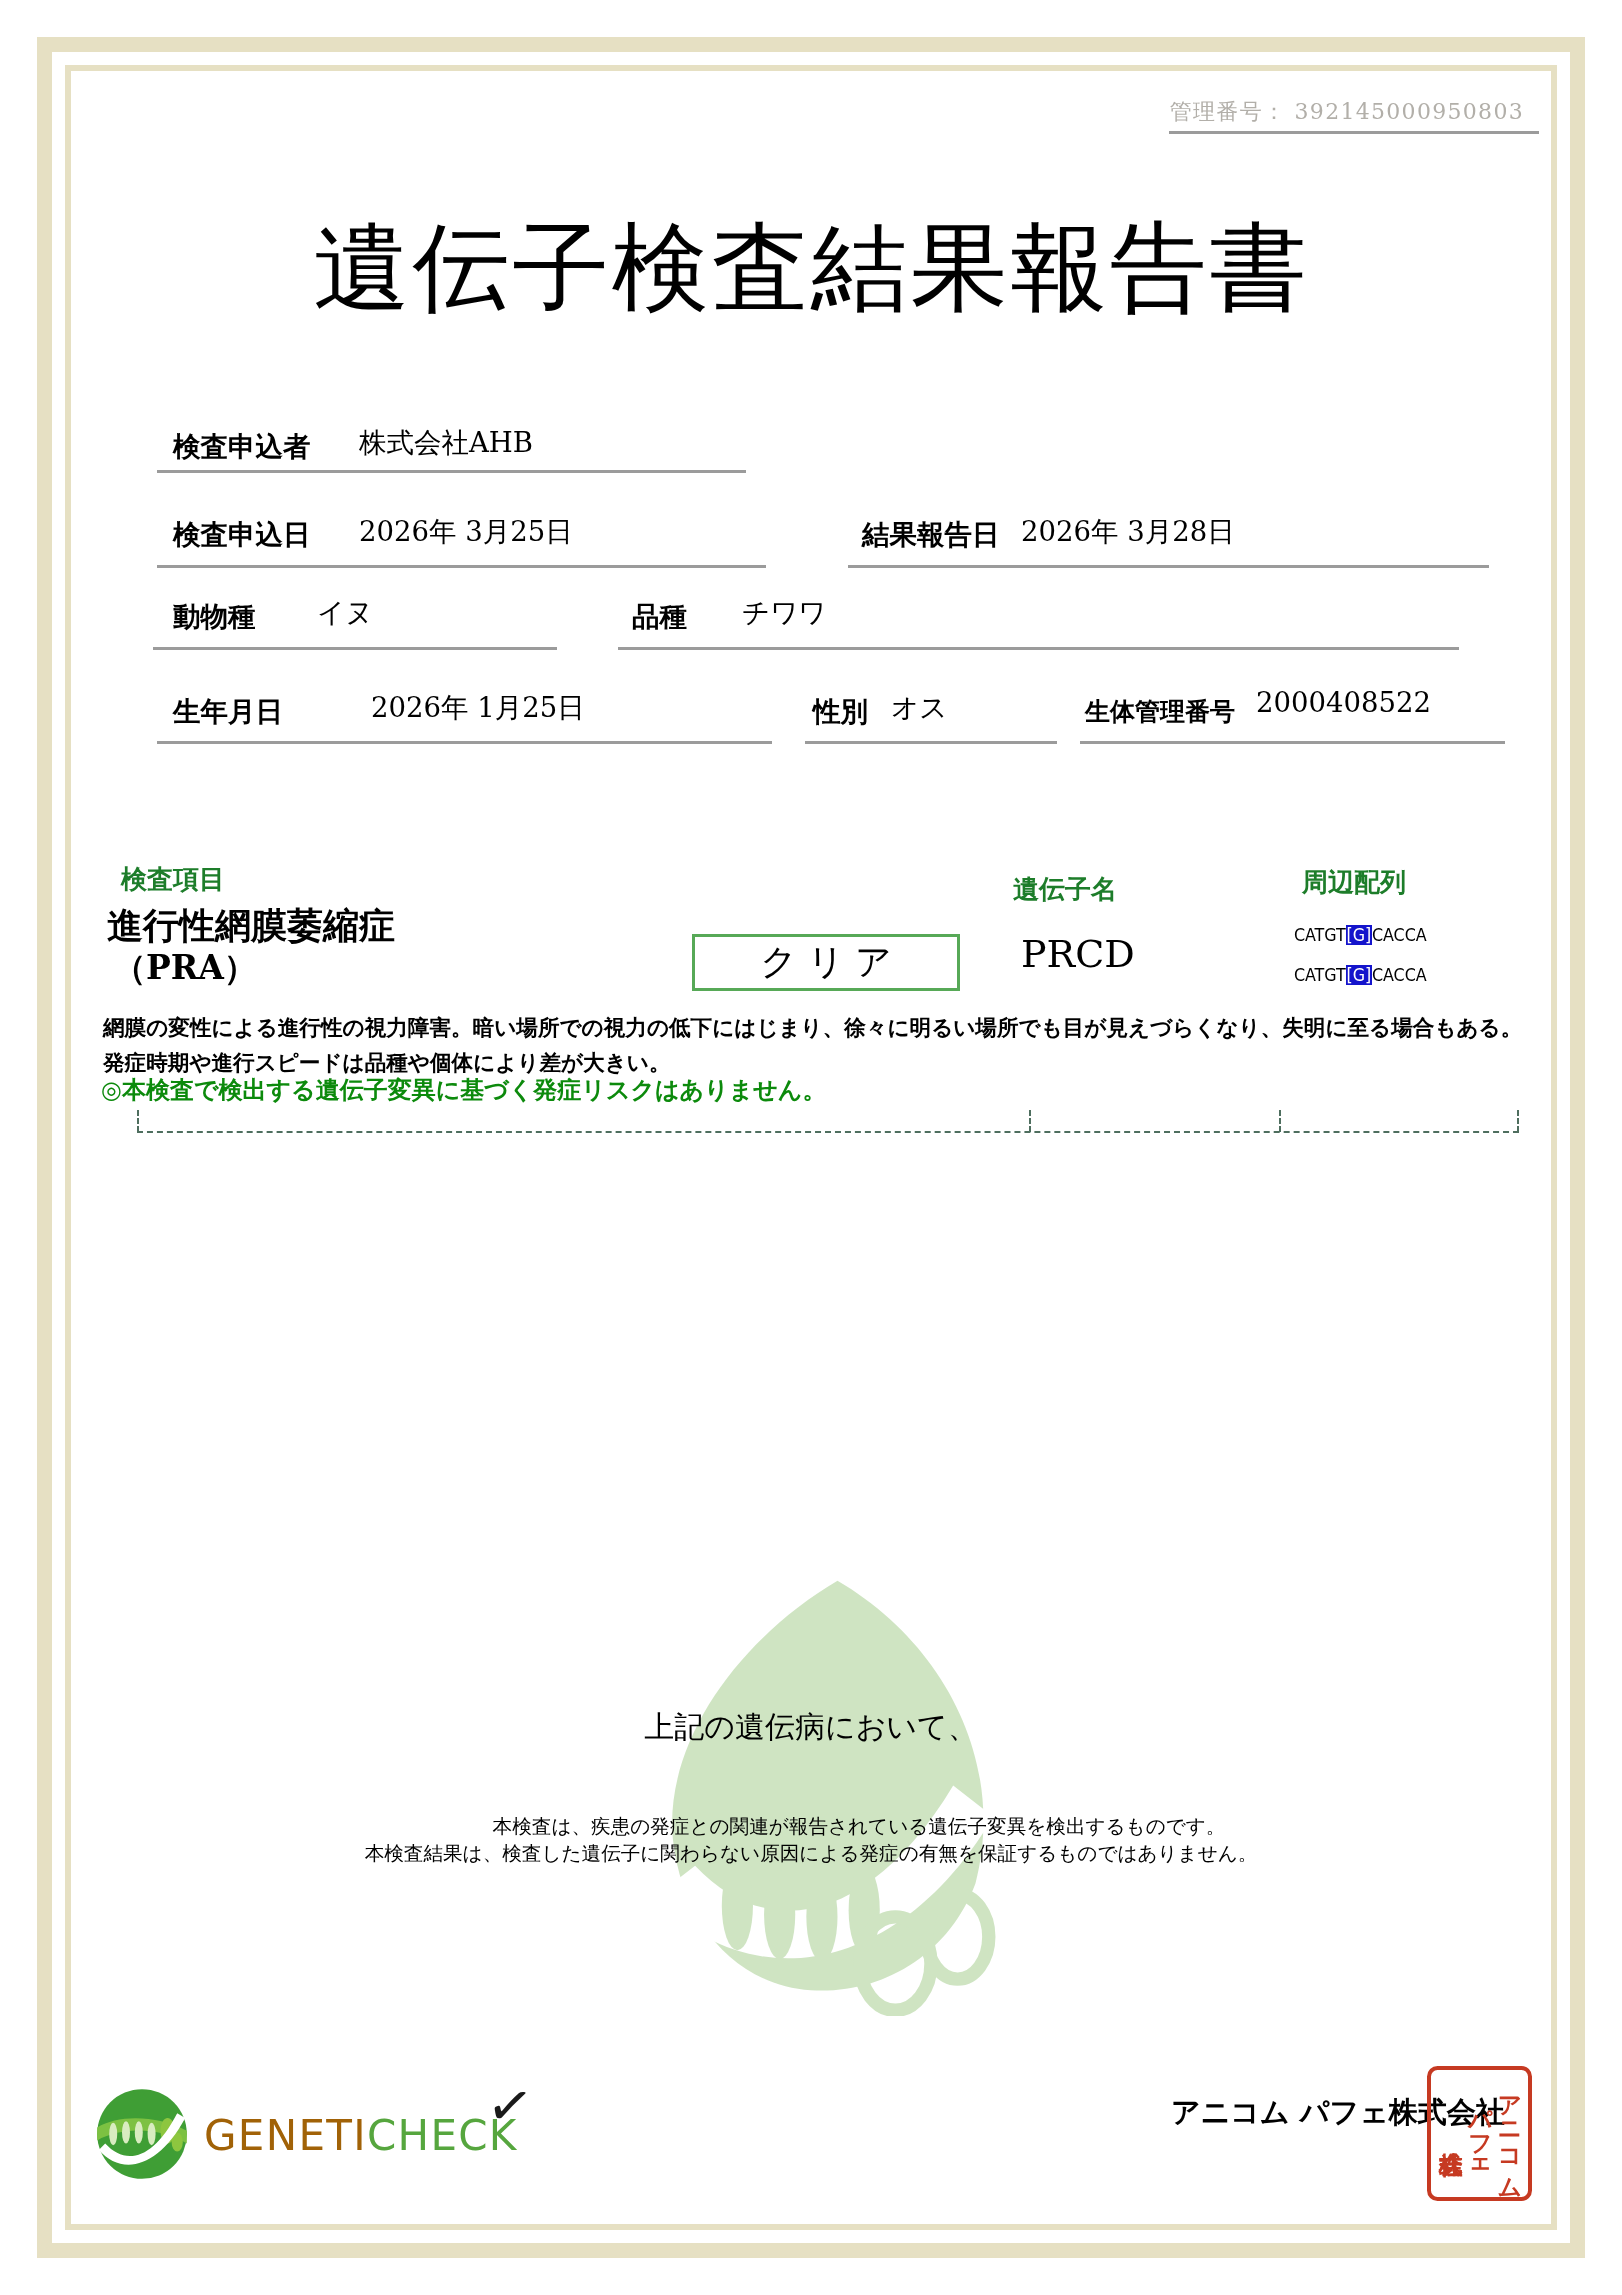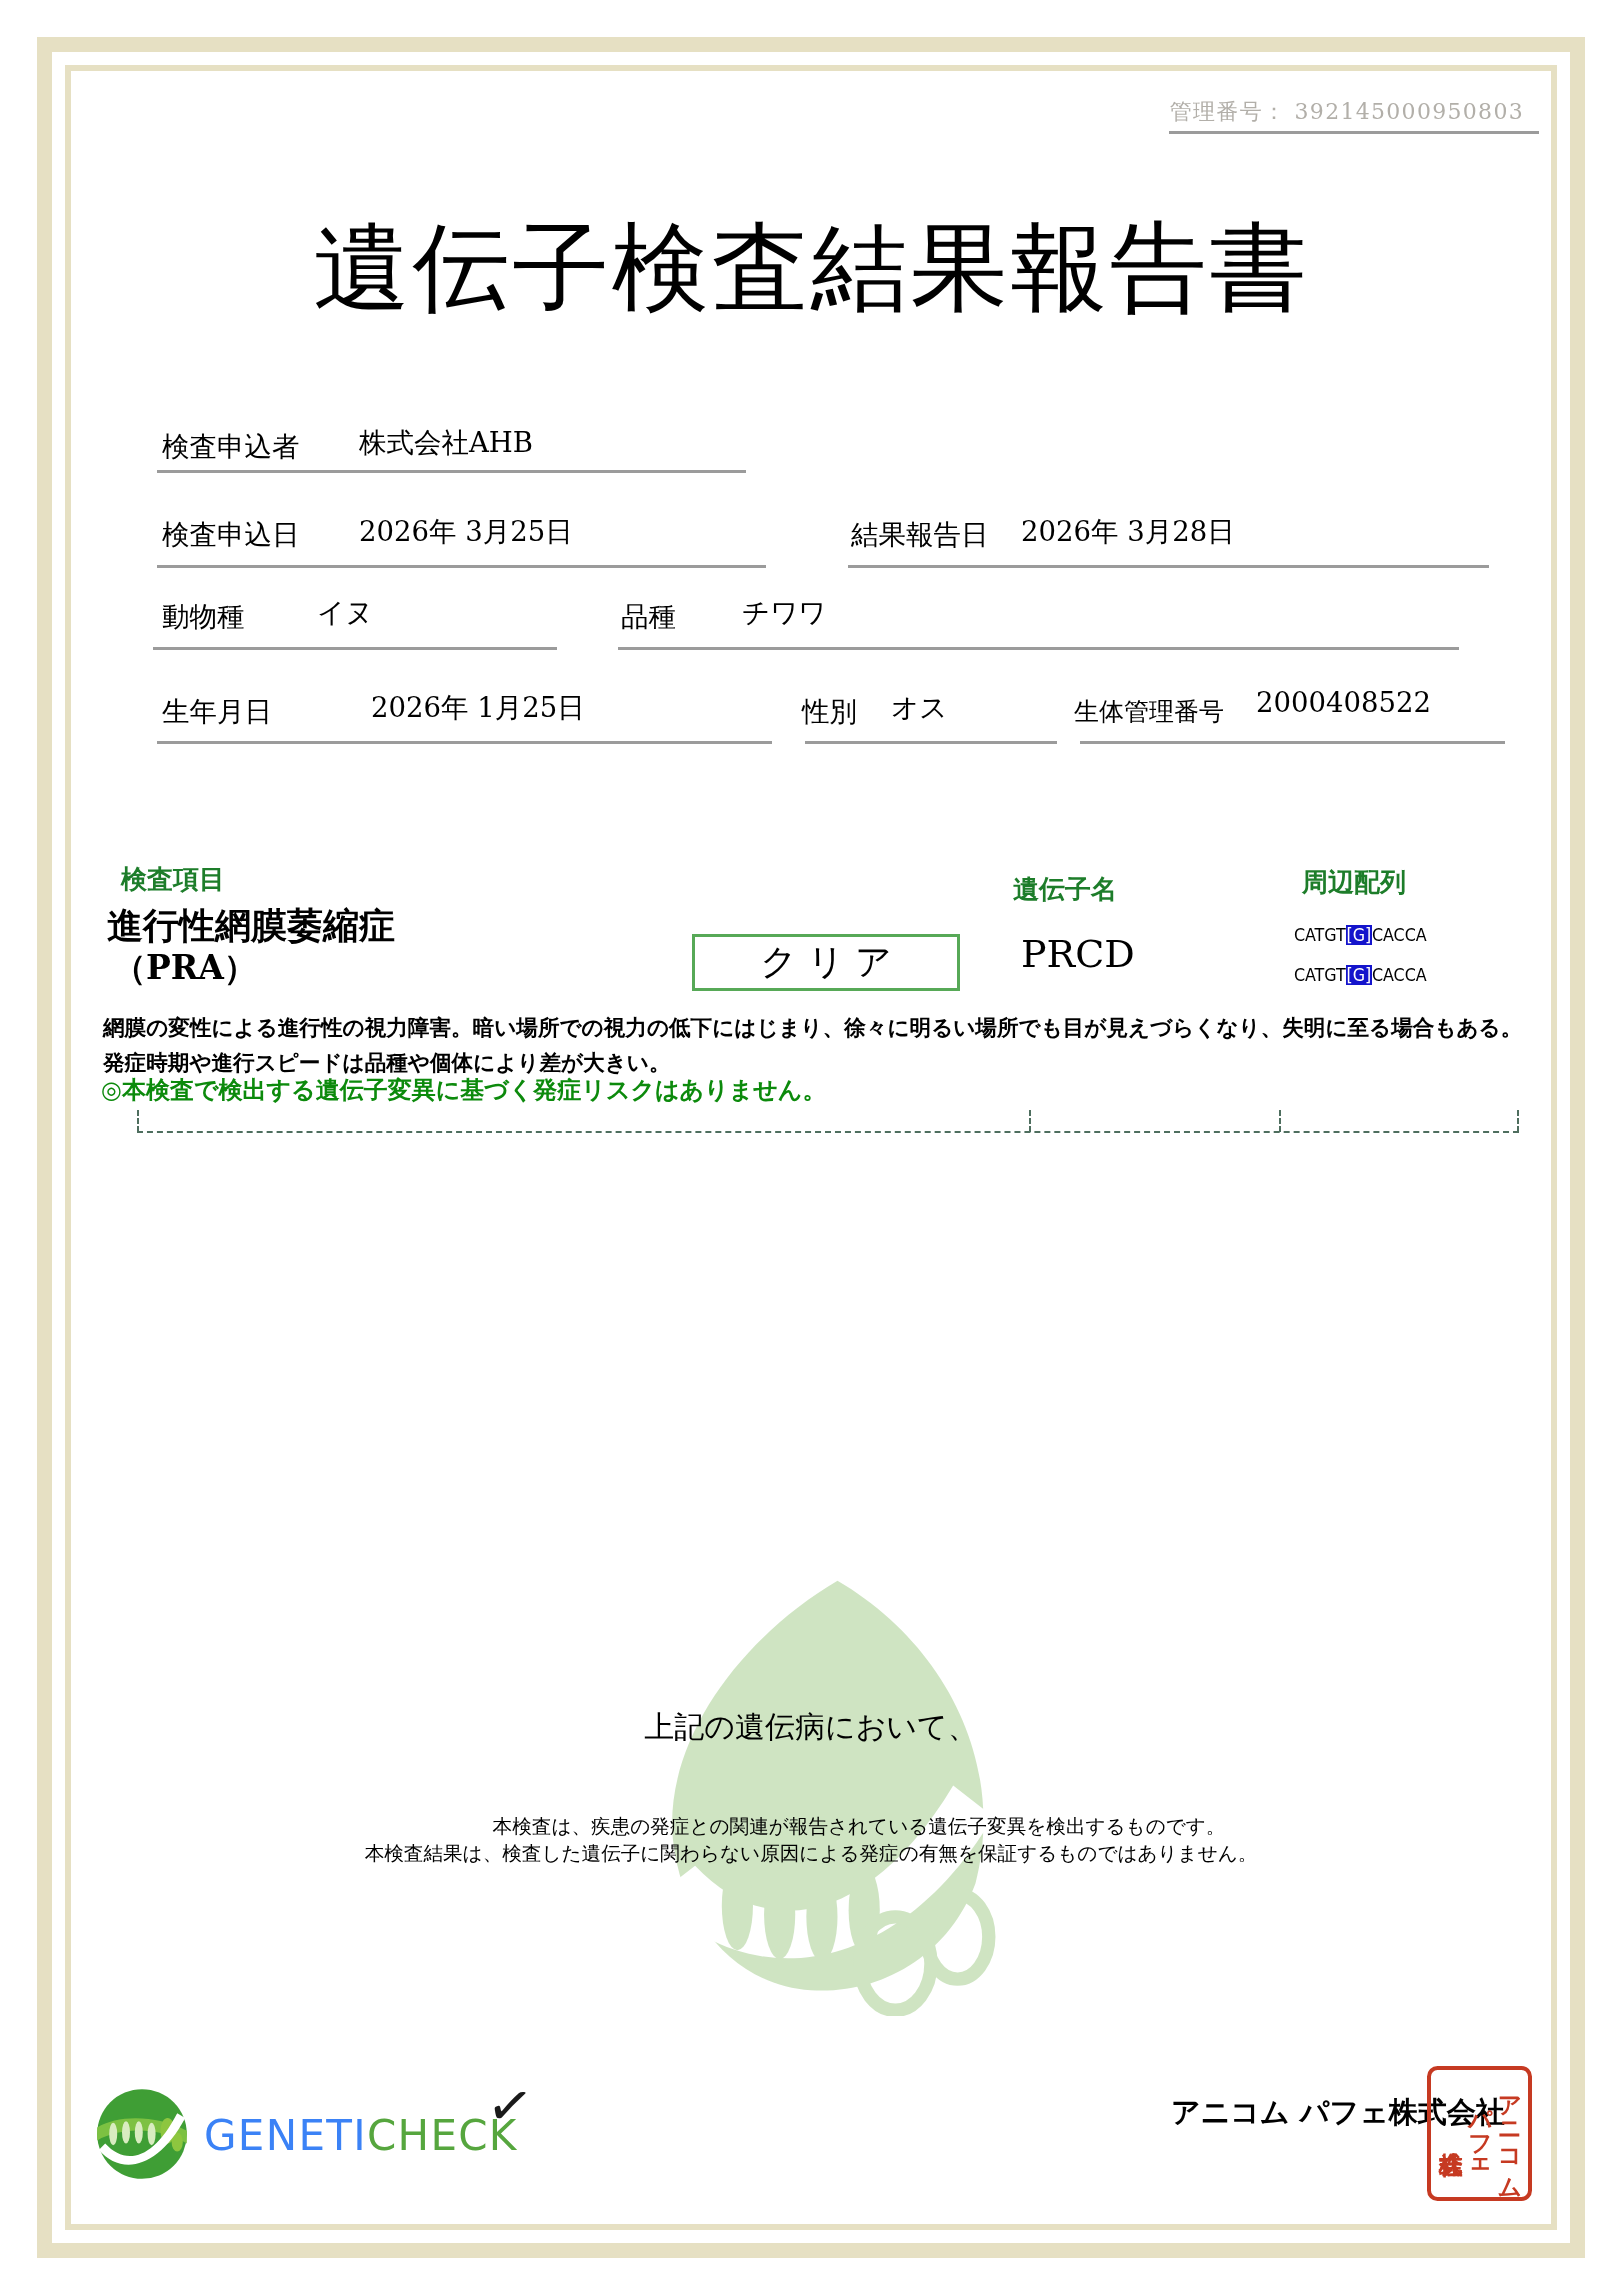--- a/index.html
+++ b/index.html
@@ -7,21 +7,21 @@
         font-family:"DejaVu Serif","Liberation Serif",serif;color:#000;}
   .abs{position:absolute;}
   
   .frame-outer{position:absolute;left:37px;top:37px;right:37px;bottom:37px;border:15px solid #e6e0c3;}
   .frame-inner{position:absolute;left:65px;top:65px;right:65px;bottom:65px;border:6.5px solid #e6e0c3;}
   
   .ctrl{position:absolute;top:97px;right:98px;font-size:22px;color:#b2afa9;letter-spacing:1.3px;}
   .ctrl-line{position:absolute;top:131px;left:1169px;width:370px;height:3.3px;background:#9b9b9b;}
   .title{position:absolute;top:204px;left:0;width:100%;text-align:center;font-size:97px;font-weight:normal;letter-spacing:2.6px;}
   
-  .lbl{font-weight:normal;font-size:27.5px;white-space:nowrap;}
+  .lbl{font-weight:bold;font-size:27.5px;white-space:nowrap;margin-left:11px;}
   .val{font-size:27.5px;white-space:nowrap;}
   .uline{position:absolute;height:3.3px;background:#9b9b9b;}
   
   .green-h{font-size:26px;font-weight:bold;color:#1d7d2a;white-space:nowrap;}
   .disease{position:absolute;left:107px;top:902px;font-size:36px;font-weight:bold;white-space:nowrap;}
   .disease-abbr{position:absolute;left:113px;top:946px;font-size:33px;font-weight:bold;white-space:nowrap;}
   .result-box{position:absolute;left:692px;top:934px;width:262px;height:51px;border:3.3px solid #57a957;
               display:flex;align-items:center;justify-content:center;}
   .result-box span{font-size:36px;color:#000000;letter-spacing:10.5px;padding-left:10.5px;}
   .gene-name{position:absolute;left:1021px;top:932px;font-size:38px;white-space:nowrap;}
@@ -40,21 +40,21 @@
         font-family:"DejaVu Sans","Liberation Sans",sans-serif;font-weight:500;}
   .note{position:absolute;left:0;width:100%;text-align:center;font-size:19.6px;
         font-family:"DejaVu Sans","Liberation Sans",sans-serif;}
   
   .watermark{position:absolute;left:615px;top:1564px;width:445px;height:452px;opacity:0.55;}
   
   .logo-wrap{position:absolute;left:94px;top:2086px;width:497px;height:98px;}
   .logo-mark{position:absolute;left:0;top:0;width:96px;height:96px;}
   .logo-text{position:absolute;left:110px;top:25px;font-family:"DejaVu Sans","Liberation Sans",sans-serif;
              font-size:42px;letter-spacing:1.3px;white-space:nowrap;}
-  .logo-dark{color:#3b82f6;}
+  .logo-dark{color:#a16207;}
   .logo-green{color:#56a63e;}
   .logo-check{position:absolute;left:393px;top:-11.8px;font-size:55px;color:#1a1a1a;
               font-family:"DejaVu Sans",sans-serif;transform:rotate(8deg);}
   .company{position:absolute;left:1171px;top:2093px;font-size:29px;font-weight:bold;white-space:nowrap;}
   .stamp{position:absolute;left:1427px;top:2066px;width:105px;height:135px;border:4.6px solid #c63a22;
          border-radius:10.5px;box-sizing:border-box;display:flex;justify-content:center;align-items:center;}
   .stamp-inner{writing-mode:vertical-rl;text-orientation:upright;color:#c63a22;font-weight:bold;
                font-size:23.6px;line-height:1.25;height:121px;text-align:center;}
   .stamp-inner span{display:block;}
 </style>

